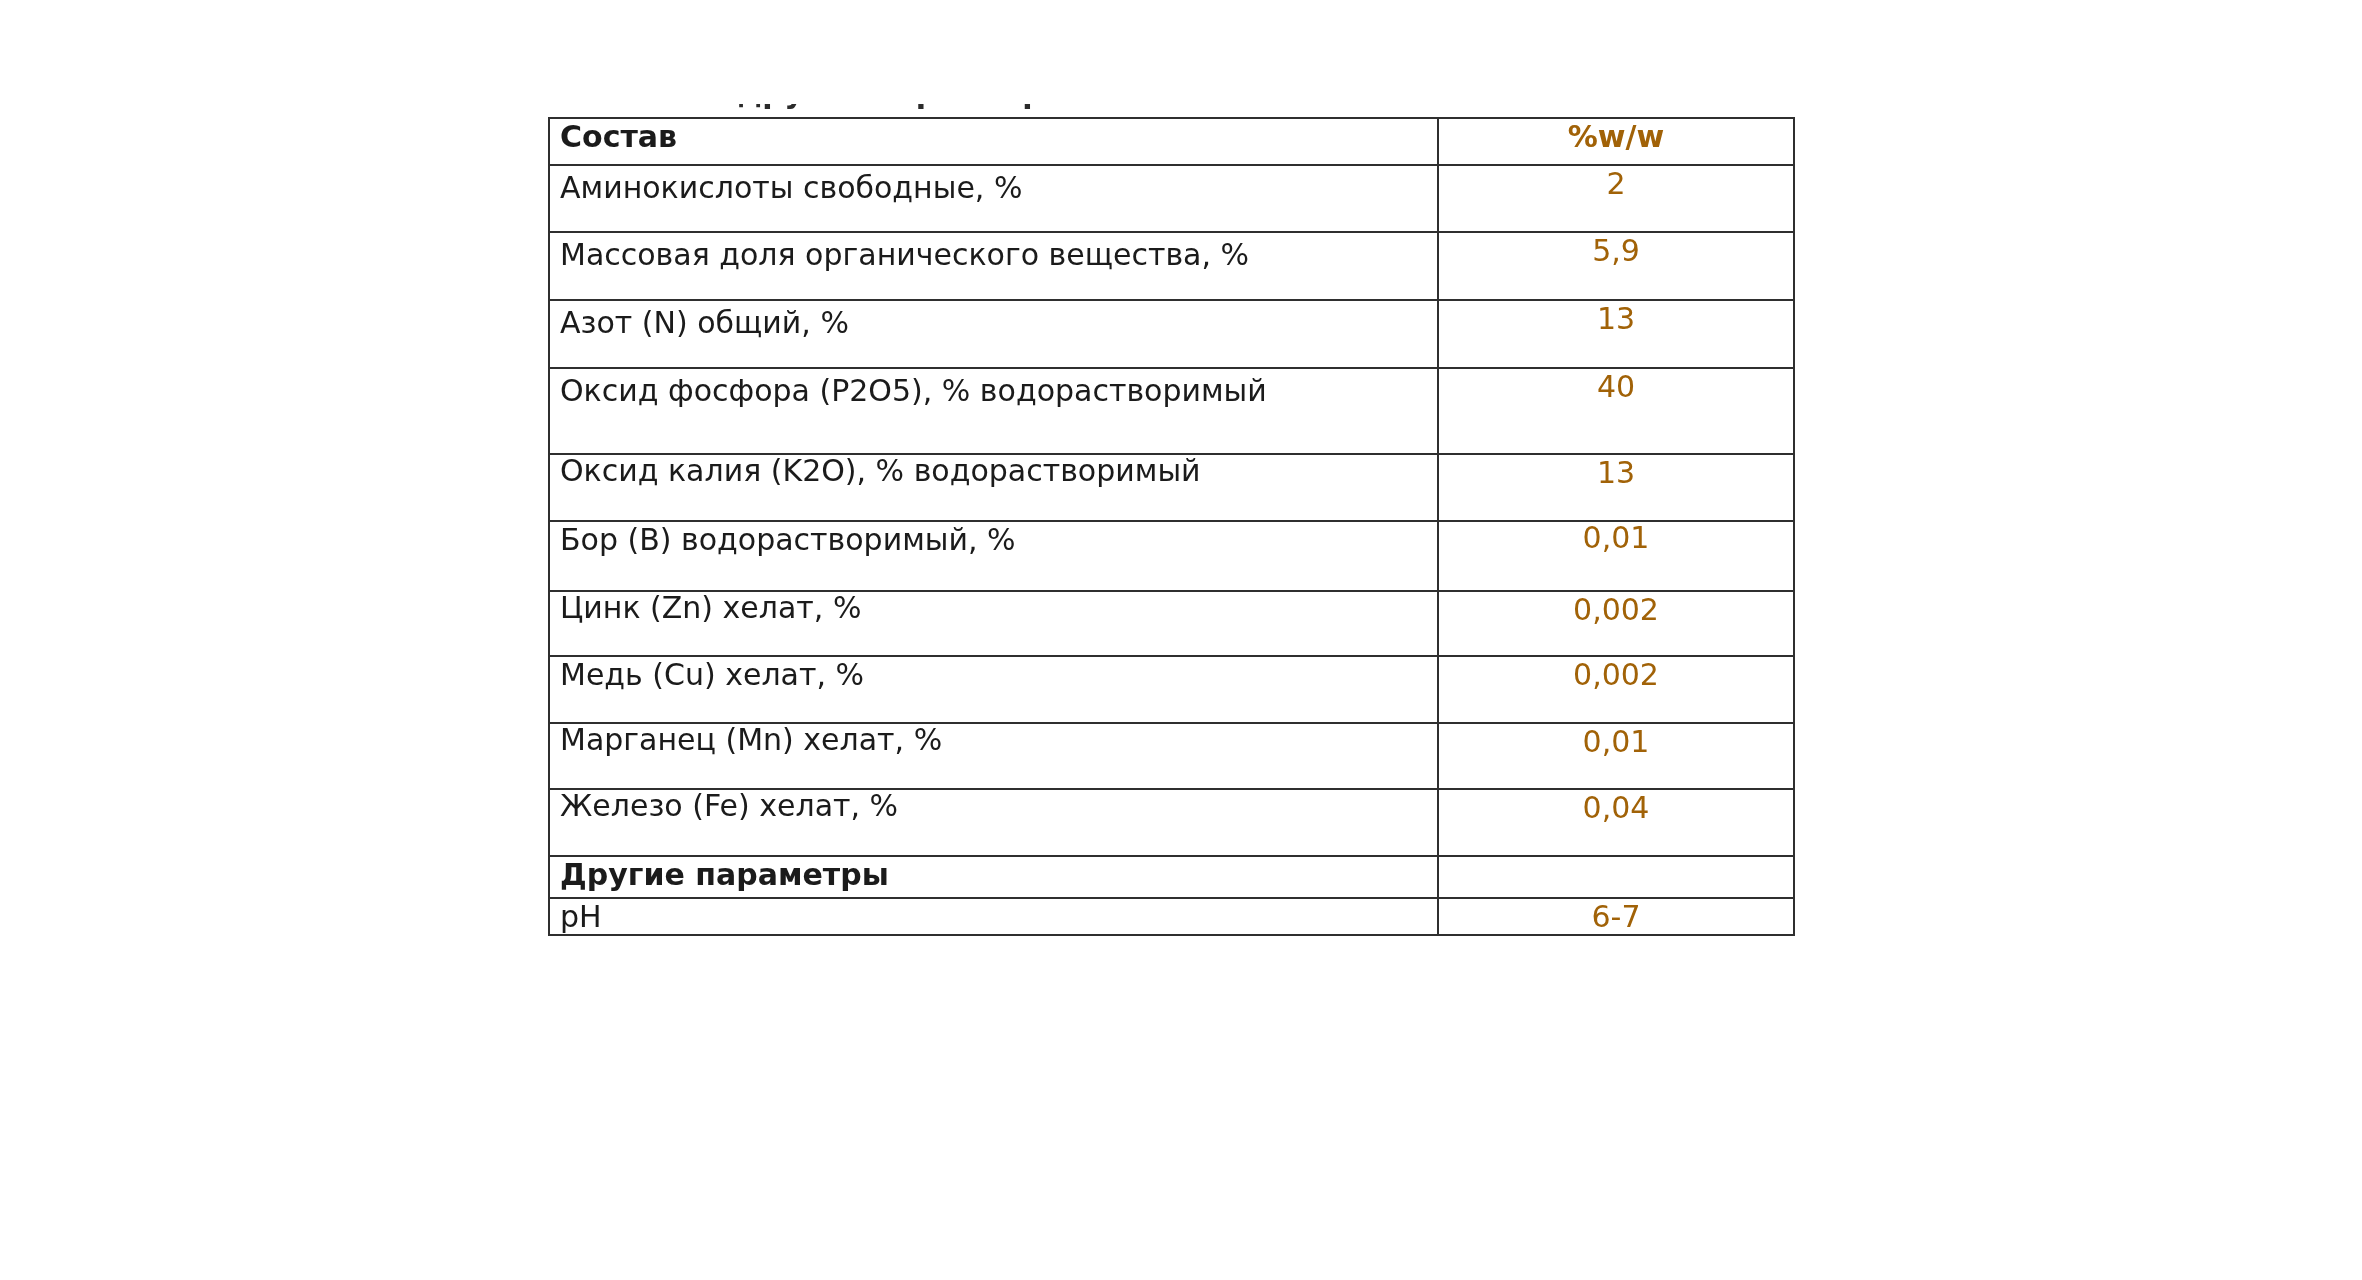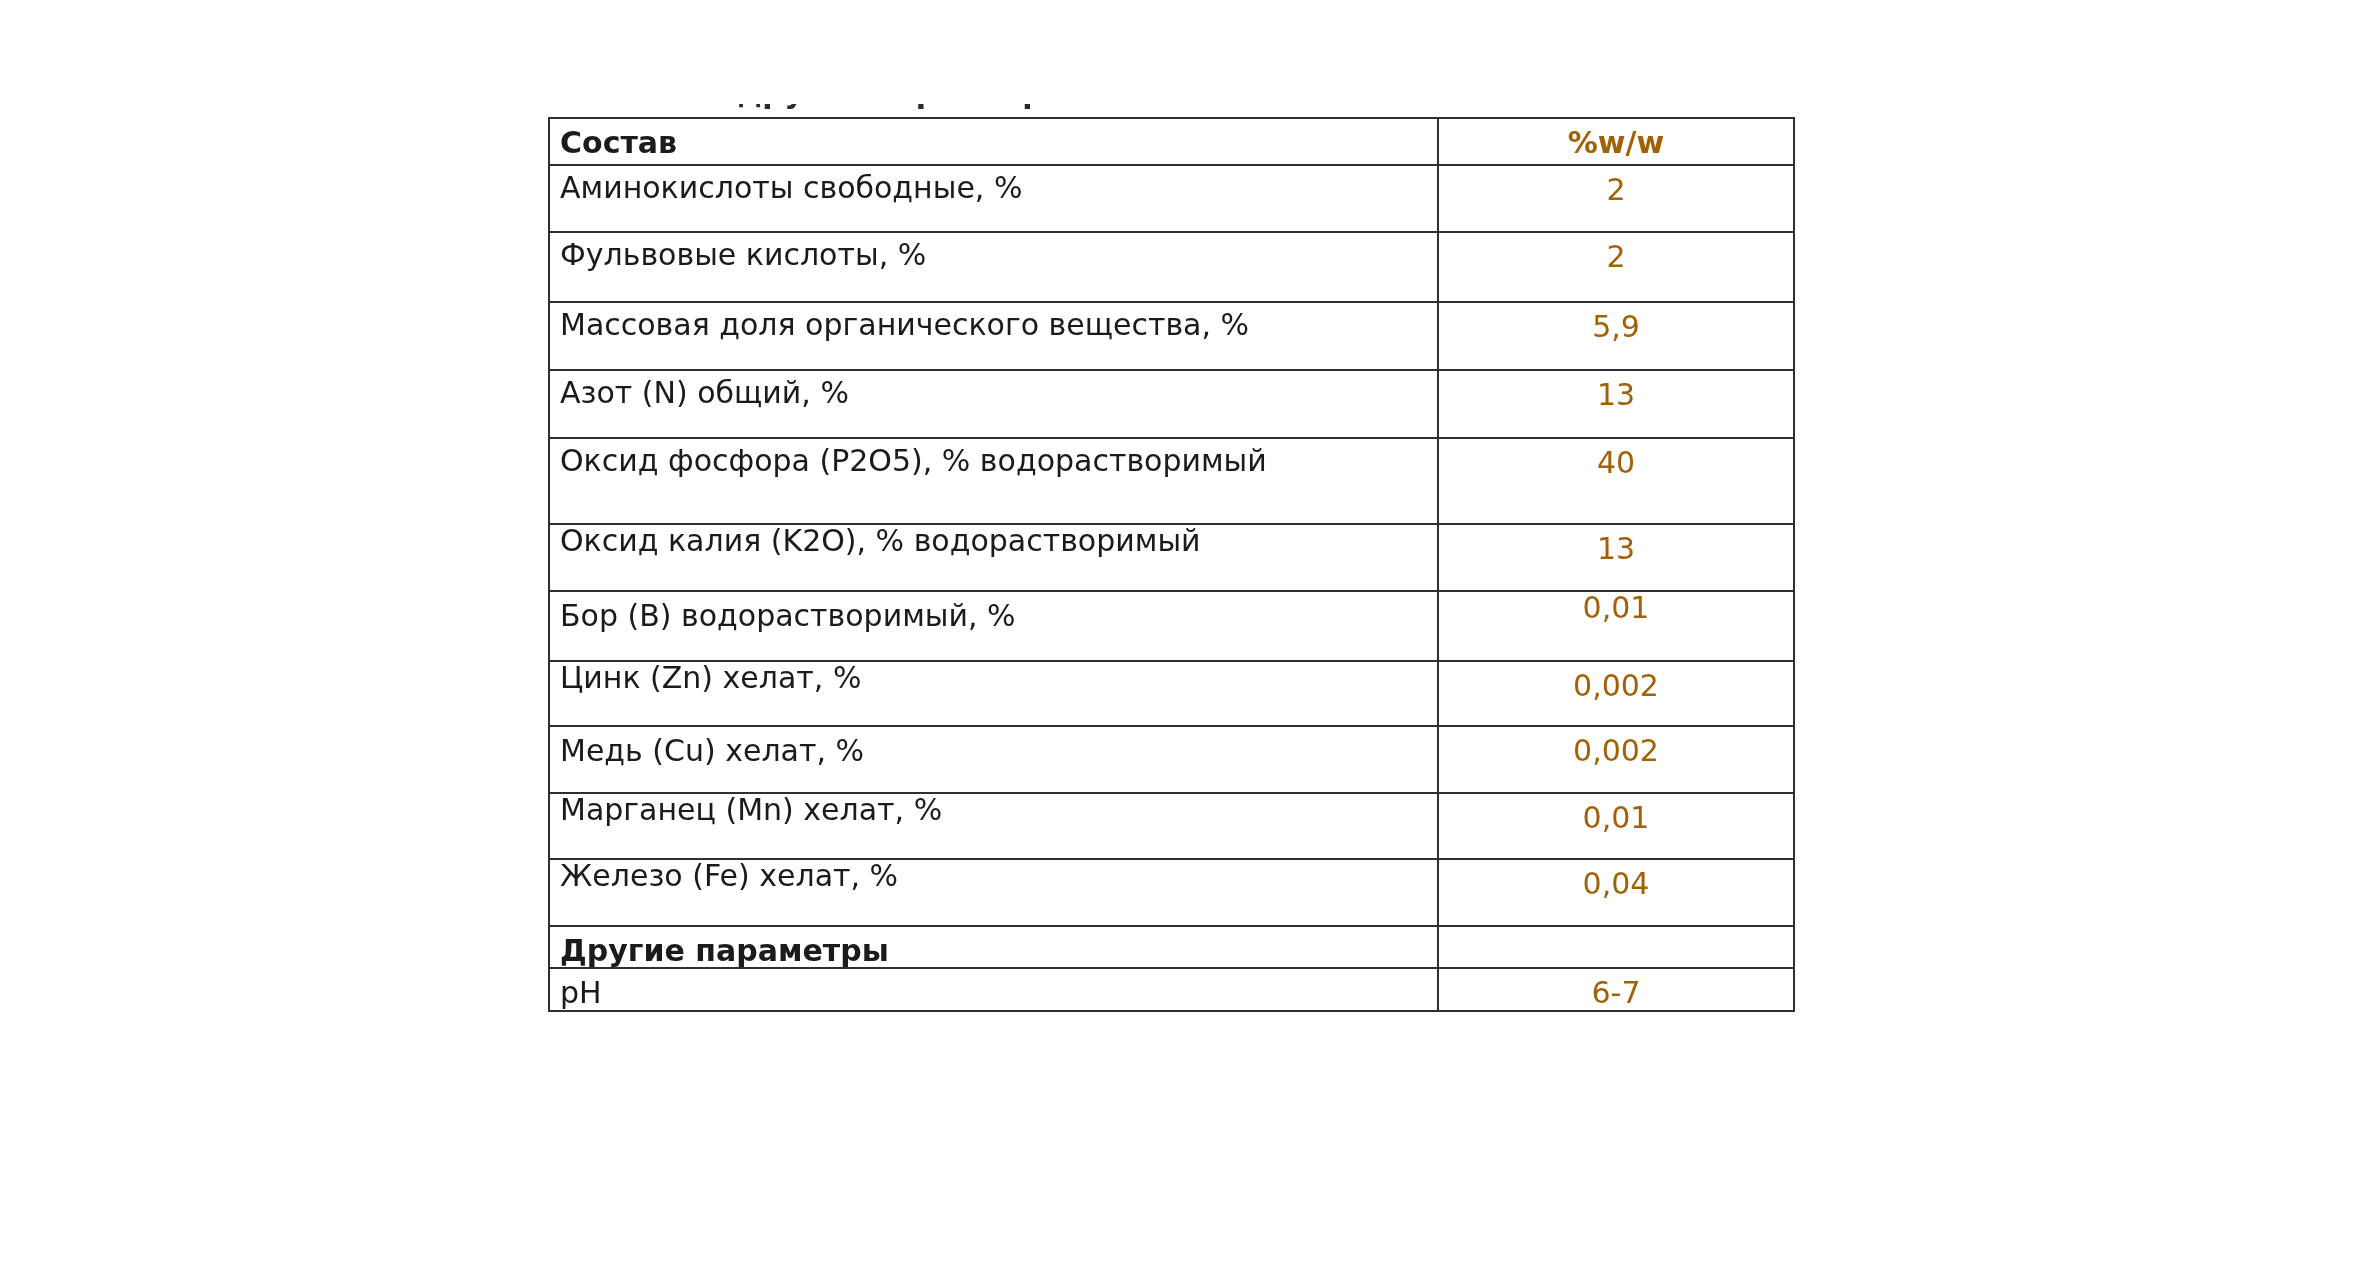--- a/index.html
+++ b/index.html
@@ -74,21 +74,21 @@
     line-height: 1.08;
     white-space: nowrap;
   }
   .cell-label.bold, .cell-value.bold {
     font-weight: 700;
   }
 
   
   .vt-top    { padding-top: 6px; }
   .vt-mid    { }
-  .vt-tight  { padding-top: 8px; }
+  .vt-tight  { padding-top: 2px; }
 </style>
 </head>
 <body>
 
 <div class="clipped-strip">
   <span class="ghost">Состав и другие параметры</span>
 </div>
 
 <div class="table-wrap">
   <table class="spec">
@@ -109,28 +109,20 @@
 
       <tr style="height:67px;">
         <td>
           <div class="cell-label vt-top">Аминокислоты свободные, %</div>
         </td>
         <td>
           <div class="cell-value vt-tight">2</div>
         </td>
       </tr>
 
-      <tr style="height:70px;">
-        <td>
-          <div class="cell-label vt-top">Фульвовые кислоты, %</div>
-        </td>
-        <td>
-          <div class="cell-value vt-tight">2</div>
-        </td>
-      </tr>
 
       <tr style="height:68px;">
         <td>
           <div class="cell-label vt-top">Массовая доля органического вещества, %</div>
         </td>
         <td>
           <div class="cell-value vt-tight">5,9</div>
         </td>
       </tr>
 

